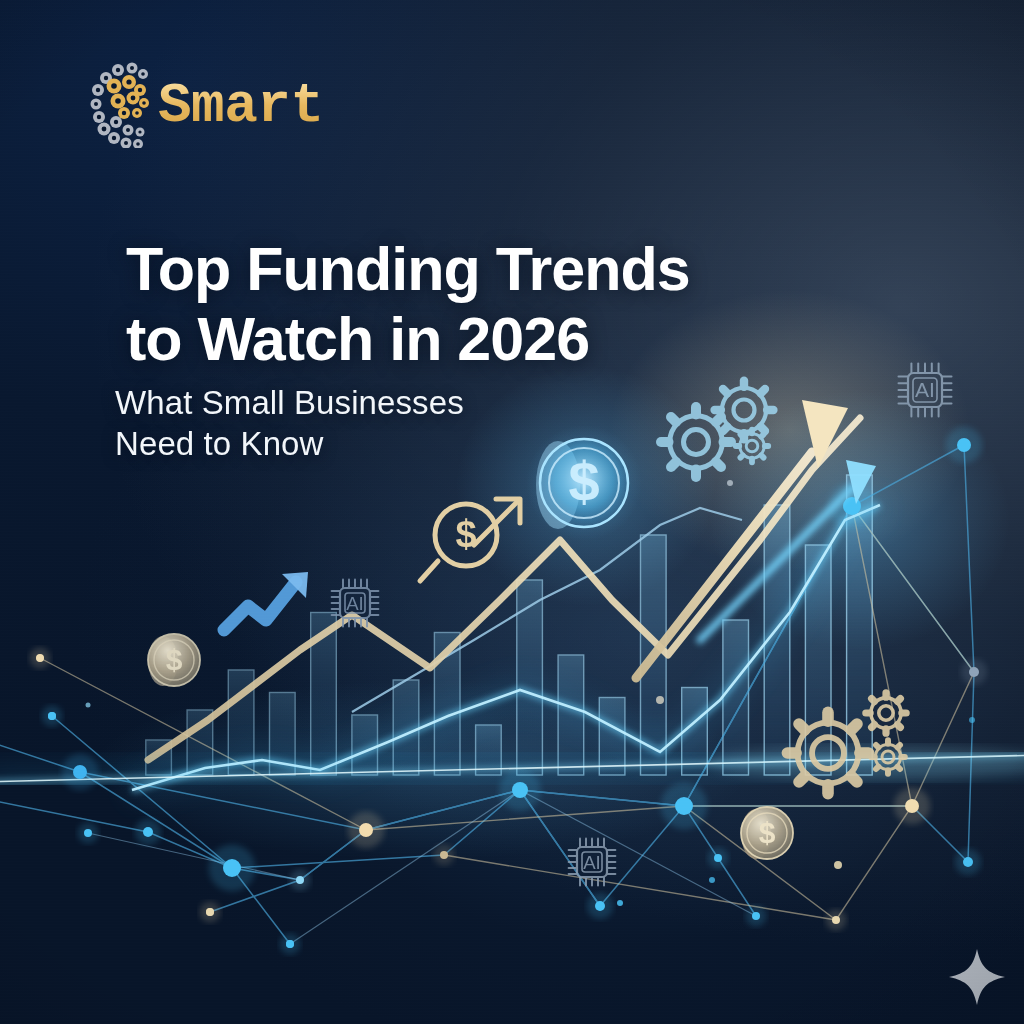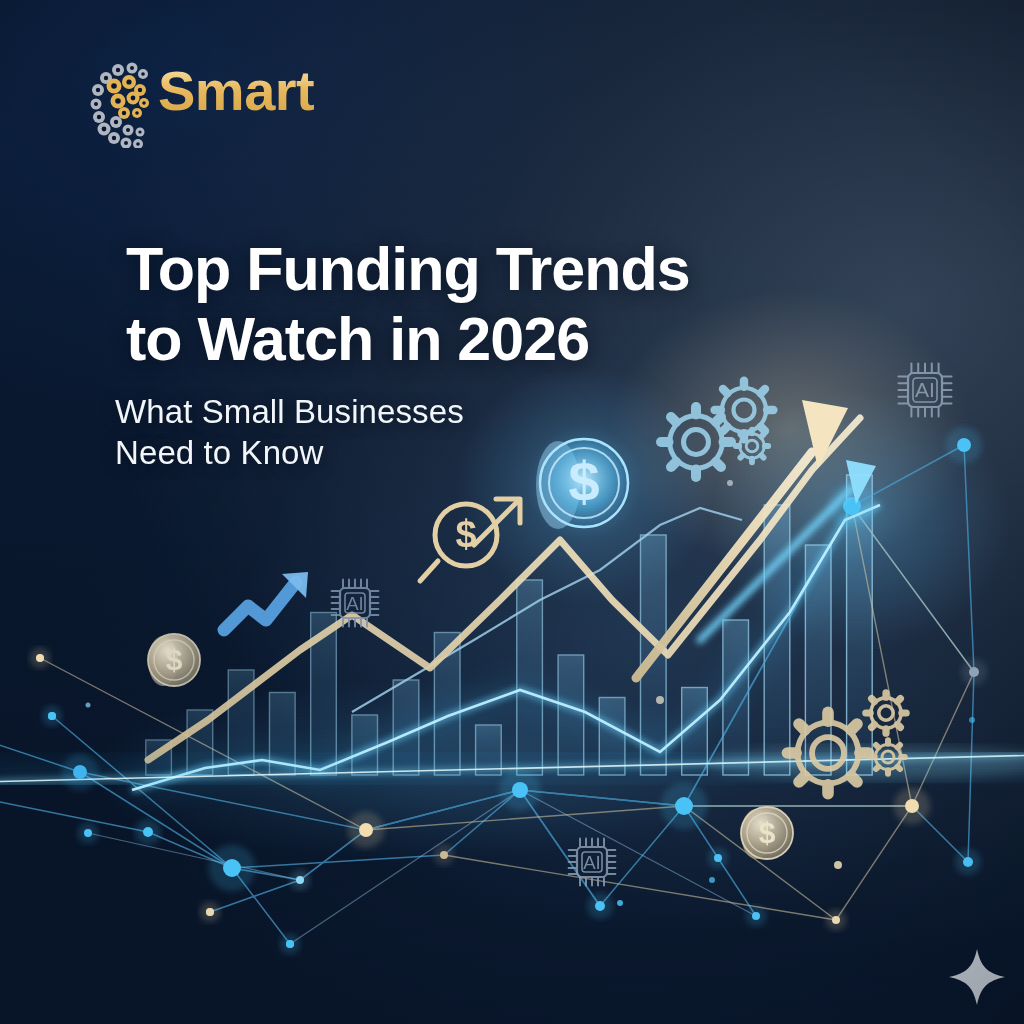--- a/index.html
+++ b/index.html
@@ -20,21 +20,21 @@
     background:radial-gradient(115% 105% at 45% 50%, rgba(0,0,0,0) 52%, rgba(3,9,20,0.55) 100%);
     pointer-events:none;
   }
   .grain{
     position:absolute;inset:0;
     background:repeating-linear-gradient(0deg,rgba(255,255,255,0.012) 0 1px,rgba(0,0,0,0) 1px 3px);
     mix-blend-mode:overlay;pointer-events:none;
   }
 
   
-  .logo{position:absolute;left:88px;top:60px;display:flex;align-items:flex-start;}
+  .logo{position:absolute;left:88px;top:60px;display:flex;align-items:center;font-family:Liberation Mono, monospace;}
   .logo-mark{width:66px;height:88px;margin-right:4px;}
   .logo-words{display:flex;flex-direction:column;padding-top:4px;}
   .logo-smart{
     font-size:56px;line-height:54px;font-weight:700;letter-spacing:-0.5px;
     background:linear-gradient(180deg,#fbe2a6 0%,#e7b85f 48%,#d8a646 100%);
     -webkit-background-clip:text;background-clip:text;color:transparent;
   }
   .logo-sub{
     font-size:21px;line-height:26px;font-weight:400;color:#eef3f8;letter-spacing:0.2px;margin-top:2px;
   }
@@ -44,21 +44,20 @@
     position:absolute;left:126px;top:234px;width:660px;
     font-size:61px;line-height:70px;font-weight:700;color:#ffffff;
     letter-spacing:-1px;text-shadow:0 2px 18px rgba(4,12,26,0.65);
     white-space:pre-line;
   }
   .subhead{
     position:absolute;left:115px;top:382px;width:560px;
     font-size:33px;line-height:41px;font-weight:400;color:#f2f6fa;
     letter-spacing:0.1px;text-shadow:0 2px 14px rgba(4,12,26,0.6);
     white-space:pre-line;
-    margin-top:9px;
   }
 
   svg.art{position:absolute;inset:0;width:1024px;height:1024px;}
 </style>
 </head>
 <body>
 
 <div class="stage">
 
   <svg class="art" viewBox="0 0 1024 1024" aria-hidden="true">

